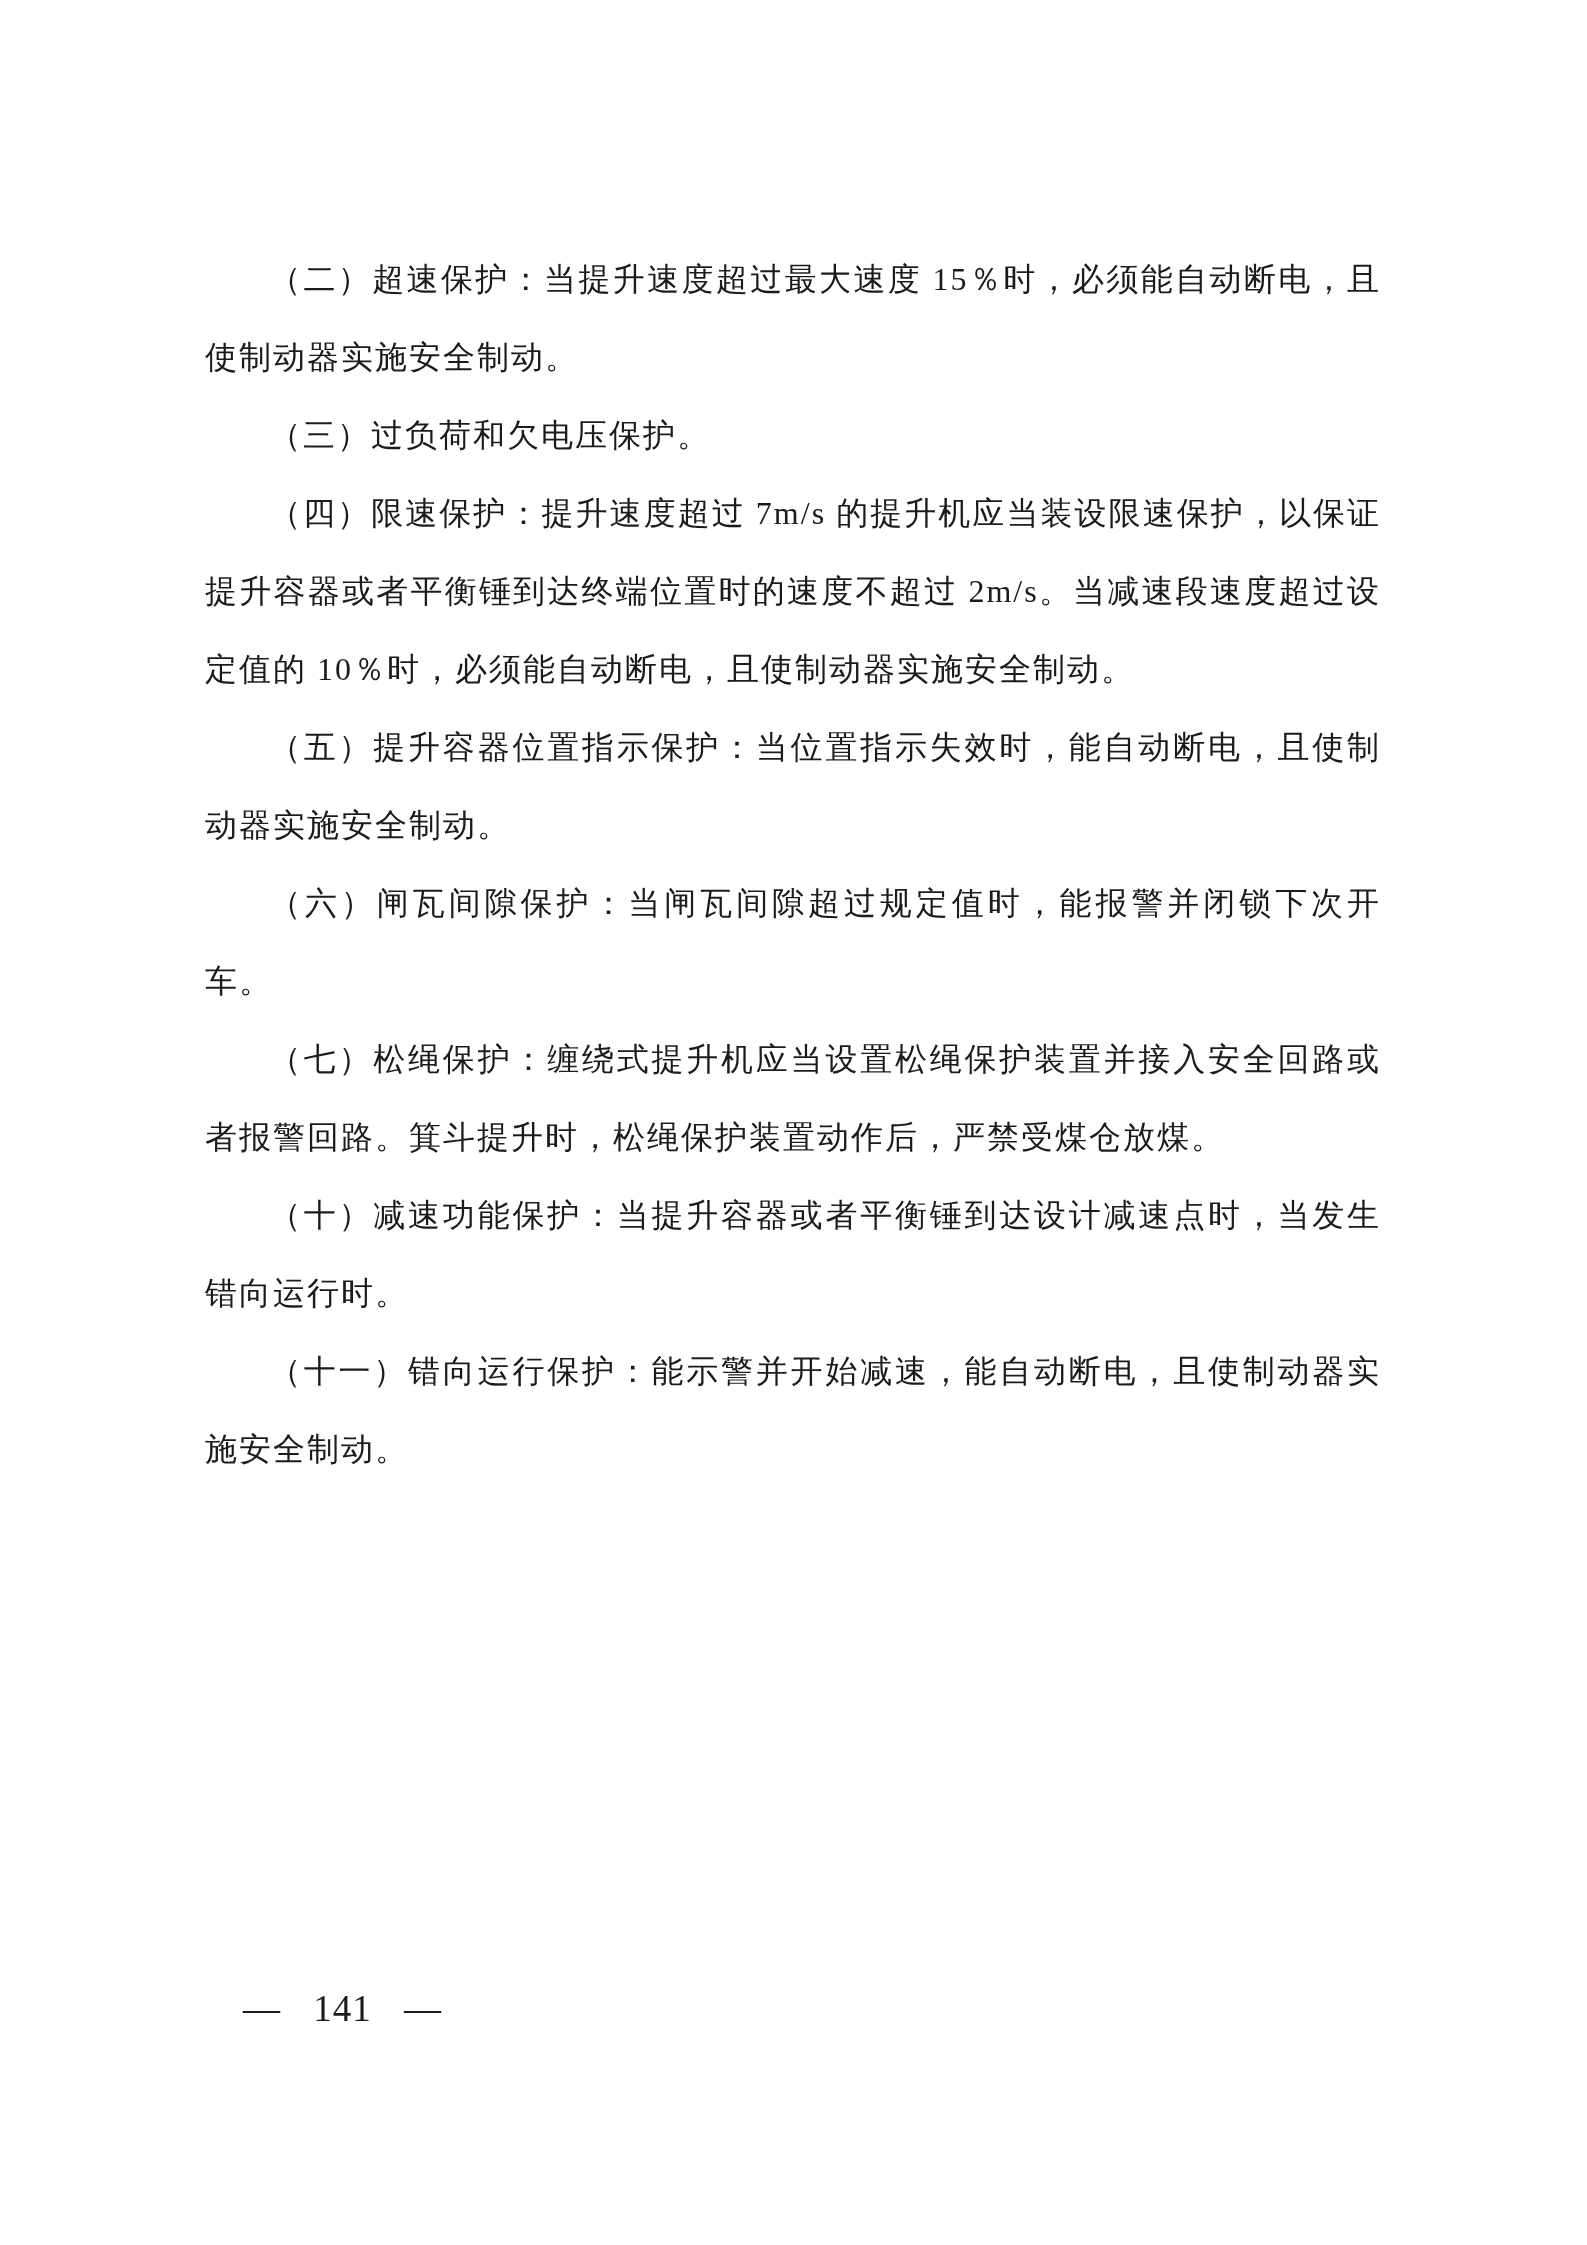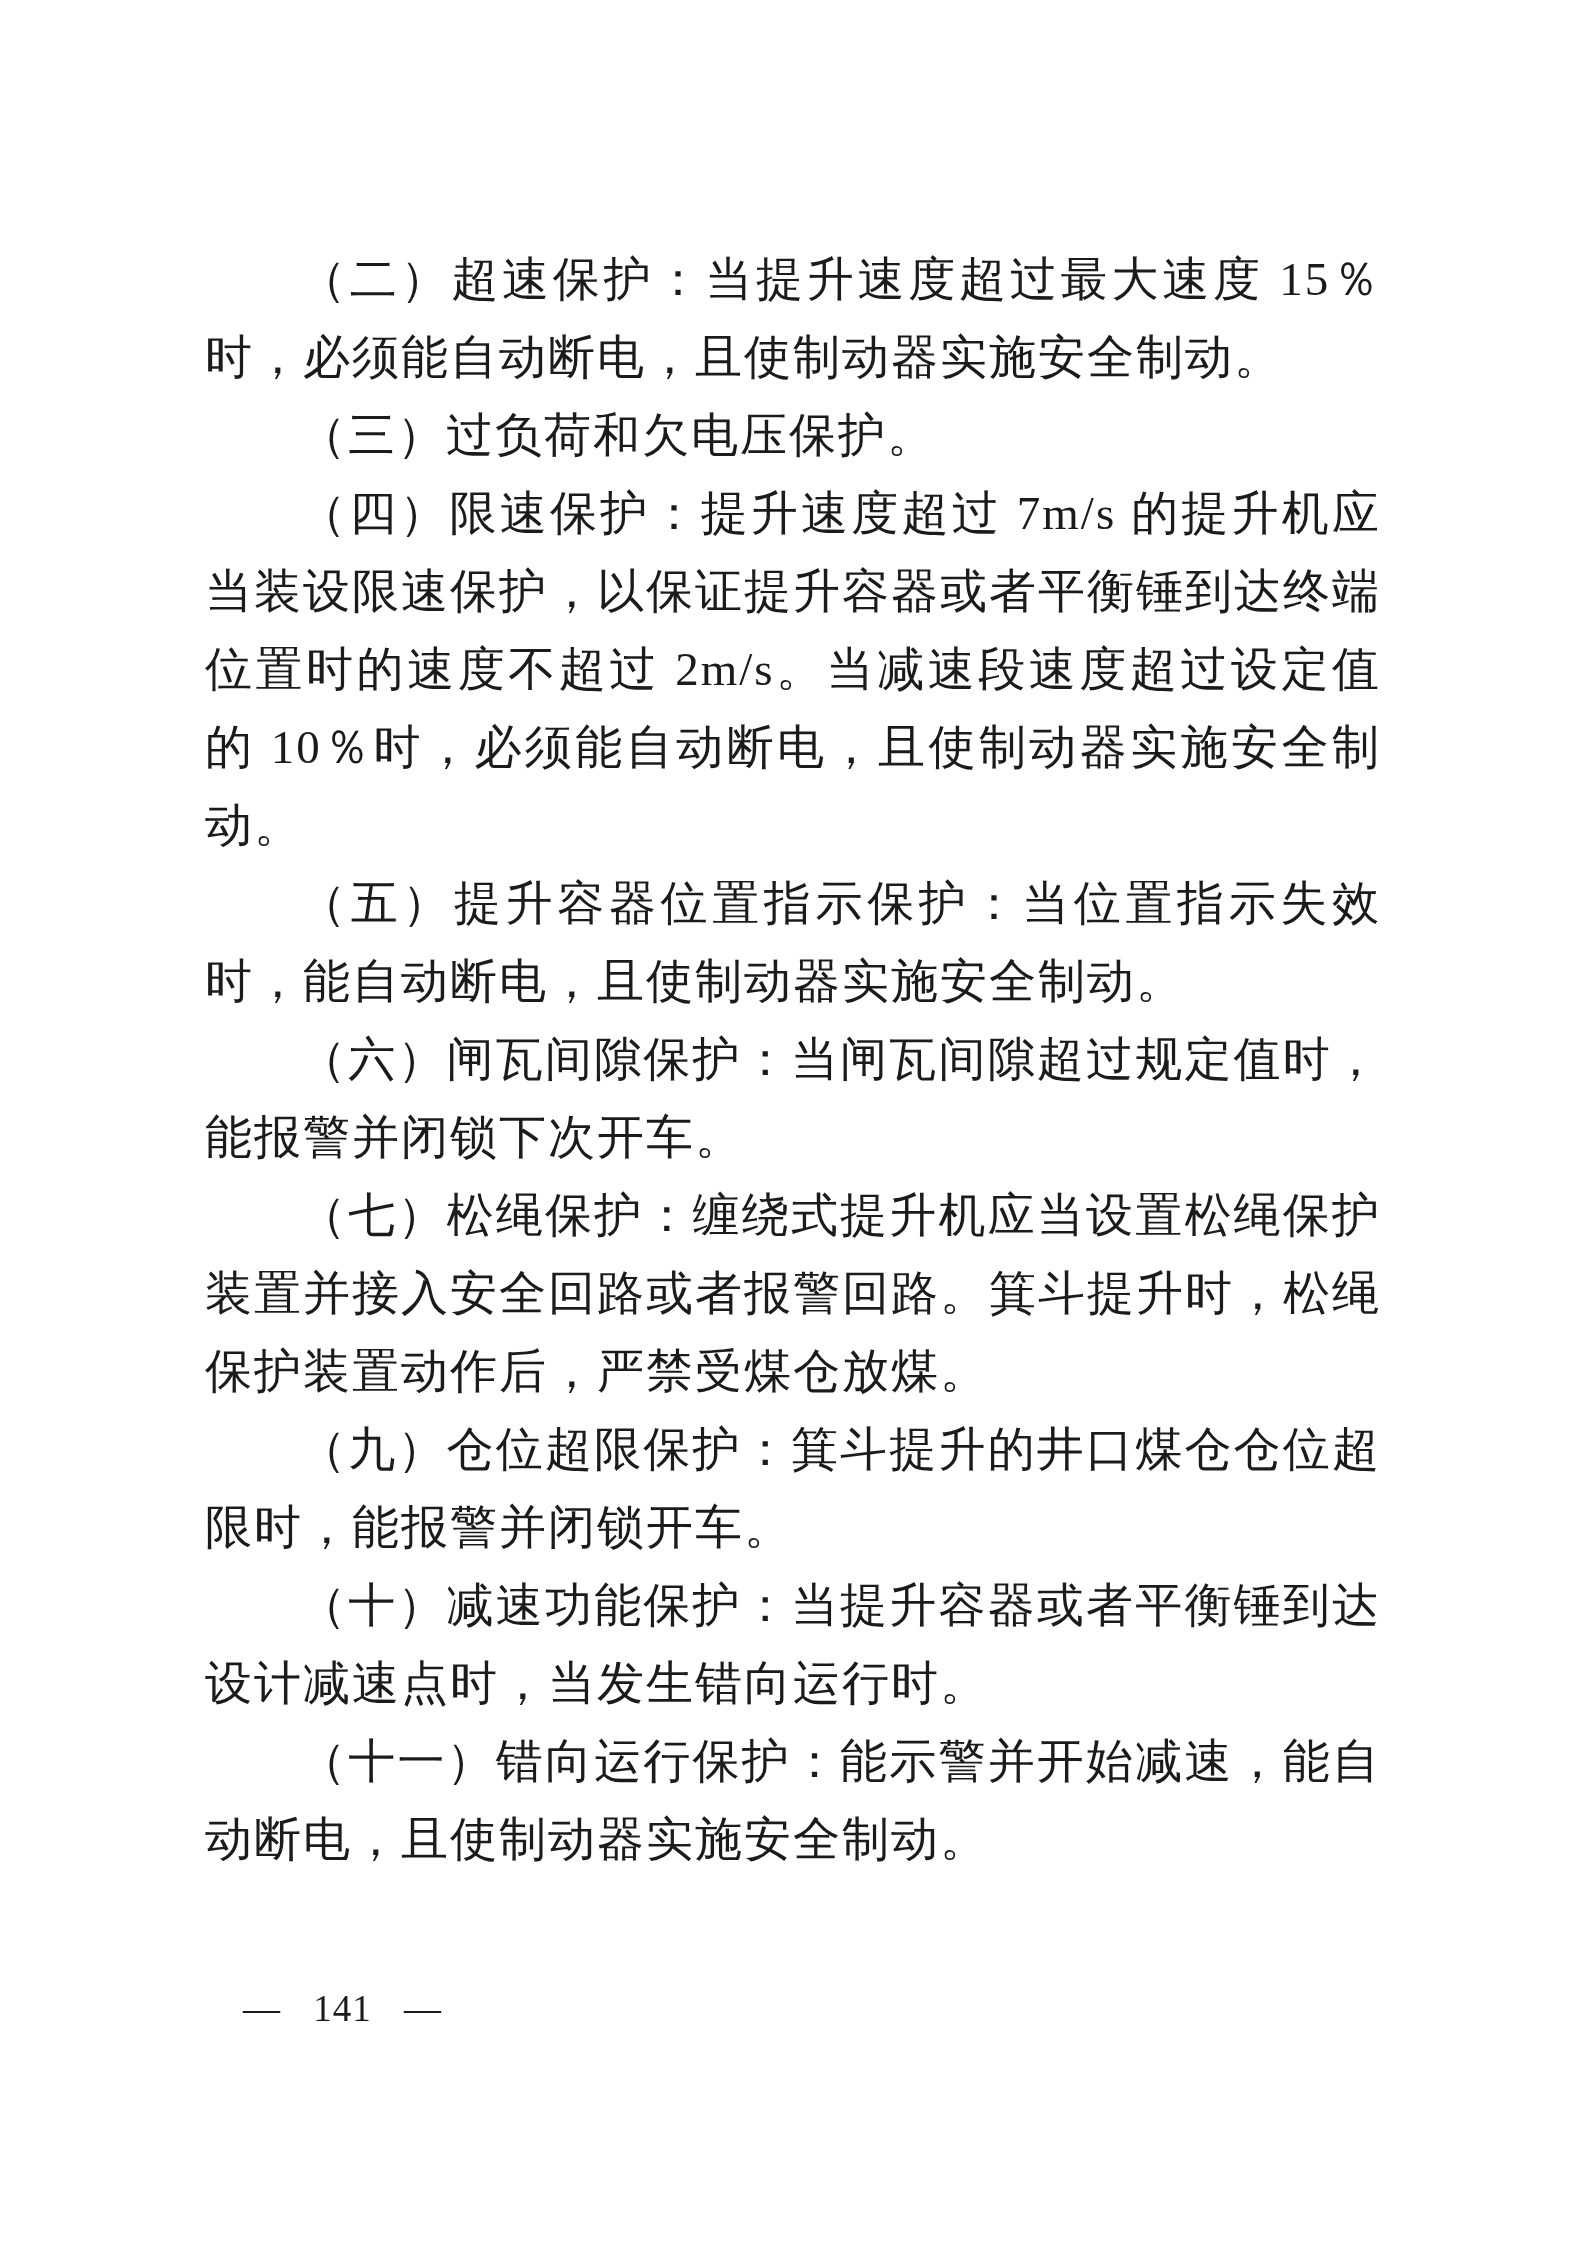--- a/index.html
+++ b/index.html
@@ -19,21 +19,21 @@
   }
   .doc-body {
     position: absolute;
     top: 240px;
     left: 205px;
     width: 1176px;
   }
   .para {
     margin: 0;
     padding: 0;
-    font-size: 47px;
+    font-size: 32px;
     line-height: 78px;
     letter-spacing: 2px;
     text-align: justify;
     text-justify: inter-character;
     text-indent: 2em;
     word-break: normal;
     overflow-wrap: break-word;
     color: #1b1b1b;
   }
   .footer {
@@ -52,18 +52,17 @@
 <body>
 
 <div class="page">
   <div class="doc-body">
     <p class="para">（二）超速保护：当提升速度超过最大速度 15％时，必须能自动断电，且使制动器实施安全制动。</p>
     <p class="para">（三）过负荷和欠电压保护。</p>
     <p class="para">（四）限速保护：提升速度超过 7m/s 的提升机应当装设限速保护，以保证提升容器或者平衡锤到达终端位置时的速度不超过 2m/s。当减速段速度超过设定值的 10％时，必须能自动断电，且使制动器实施安全制动。</p>
     <p class="para">（五）提升容器位置指示保护：当位置指示失效时，能自动断电，且使制动器实施安全制动。</p>
     <p class="para">（六）闸瓦间隙保护：当闸瓦间隙超过规定值时，能报警并闭锁下次开车。</p>
     <p class="para">（七）松绳保护：缠绕式提升机应当设置松绳保护装置并接入安全回路或者报警回路。箕斗提升时，松绳保护装置动作后，严禁受煤仓放煤。</p>
-    <p class="para">（九）仓位超限保护：箕斗提升的井口煤仓仓位超限时，能报警并闭锁开车。</p>
     <p class="para">（十）减速功能保护：当提升容器或者平衡锤到达设计减速点时，当发生错向运行时。</p>
     <p class="para">（十一）错向运行保护：能示警并开始减速，能自动断电，且使制动器实施安全制动。</p>
   </div>
   <div class="footer">— 141 —</div>
 </div>
 
 </body></html>

